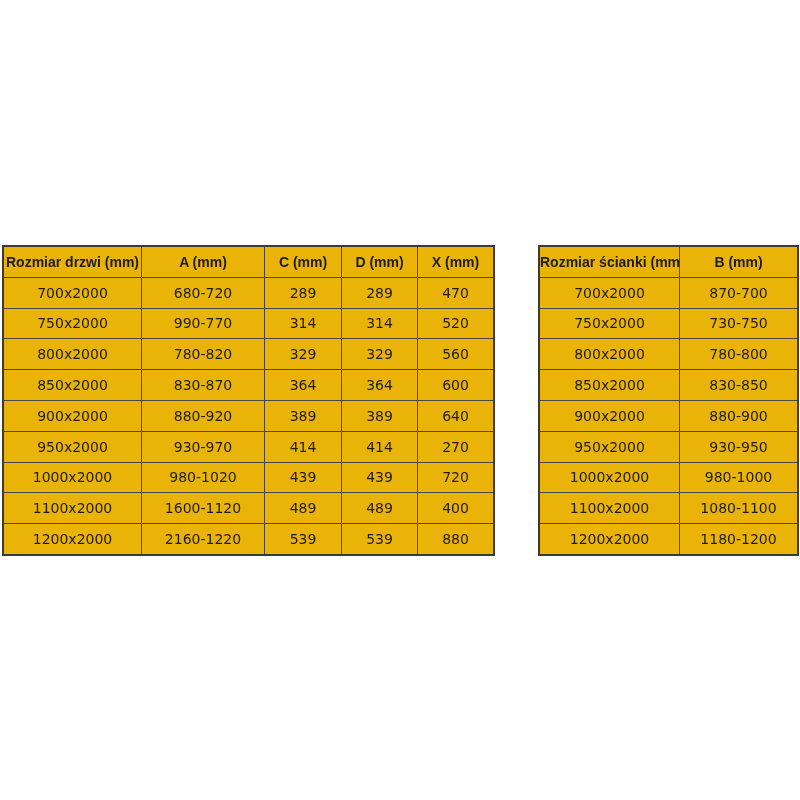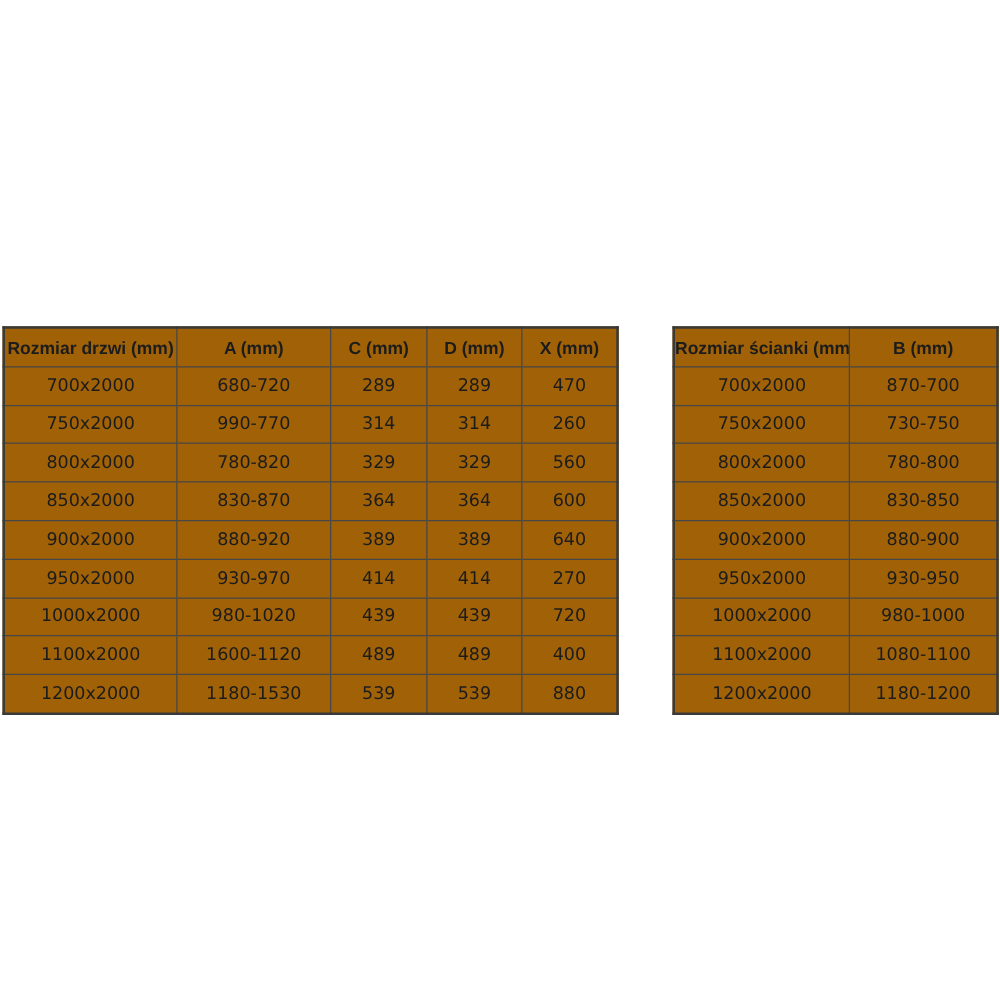--- a/index.html
+++ b/index.html
@@ -11,23 +11,22 @@
     height: 800px;
     background: #ffffff;
     position: relative;
     font-family: "Liberation Sans", sans-serif;
     color: #1c1c1c;
   }
   table.spec-table {
     position: absolute;
     border-collapse: collapse;
     table-layout: fixed;
-    background: #a16207;
+    background: #eab308;
     border: 2px solid #3a3a3a;
-    margin-top: 16px;
   }
   table.spec-table th,
   table.spec-table td {
     border: 1px solid #474747;
     text-align: center;
     vertical-align: middle;
     height: 29.8px;
     padding: 0;
     white-space: nowrap;
     overflow: hidden;
@@ -79,21 +78,21 @@
         <td>680-720</td>
         <td>289</td>
         <td>289</td>
         <td>470</td>
       </tr>
       <tr>
         <td>750x2000</td>
         <td>990-770</td>
         <td>314</td>
         <td>314</td>
-        <td>260</td>
+        <td>520</td>
       </tr>
       <tr>
         <td>800x2000</td>
         <td>780-820</td>
         <td>329</td>
         <td>329</td>
         <td>560</td>
       </tr>
       <tr>
         <td>850x2000</td>
@@ -125,21 +124,21 @@
       </tr>
       <tr>
         <td>1100x2000</td>
         <td>1600-1120</td>
         <td>489</td>
         <td>489</td>
         <td>400</td>
       </tr>
       <tr>
         <td>1200x2000</td>
-        <td>1180-1530</td>
+        <td>2160-1220</td>
         <td>539</td>
         <td>539</td>
         <td>880</td>
       </tr>
     </tbody>
 </table>
 
 <table id="wall-table" class="spec-table">
   <thead>
     <tr>

